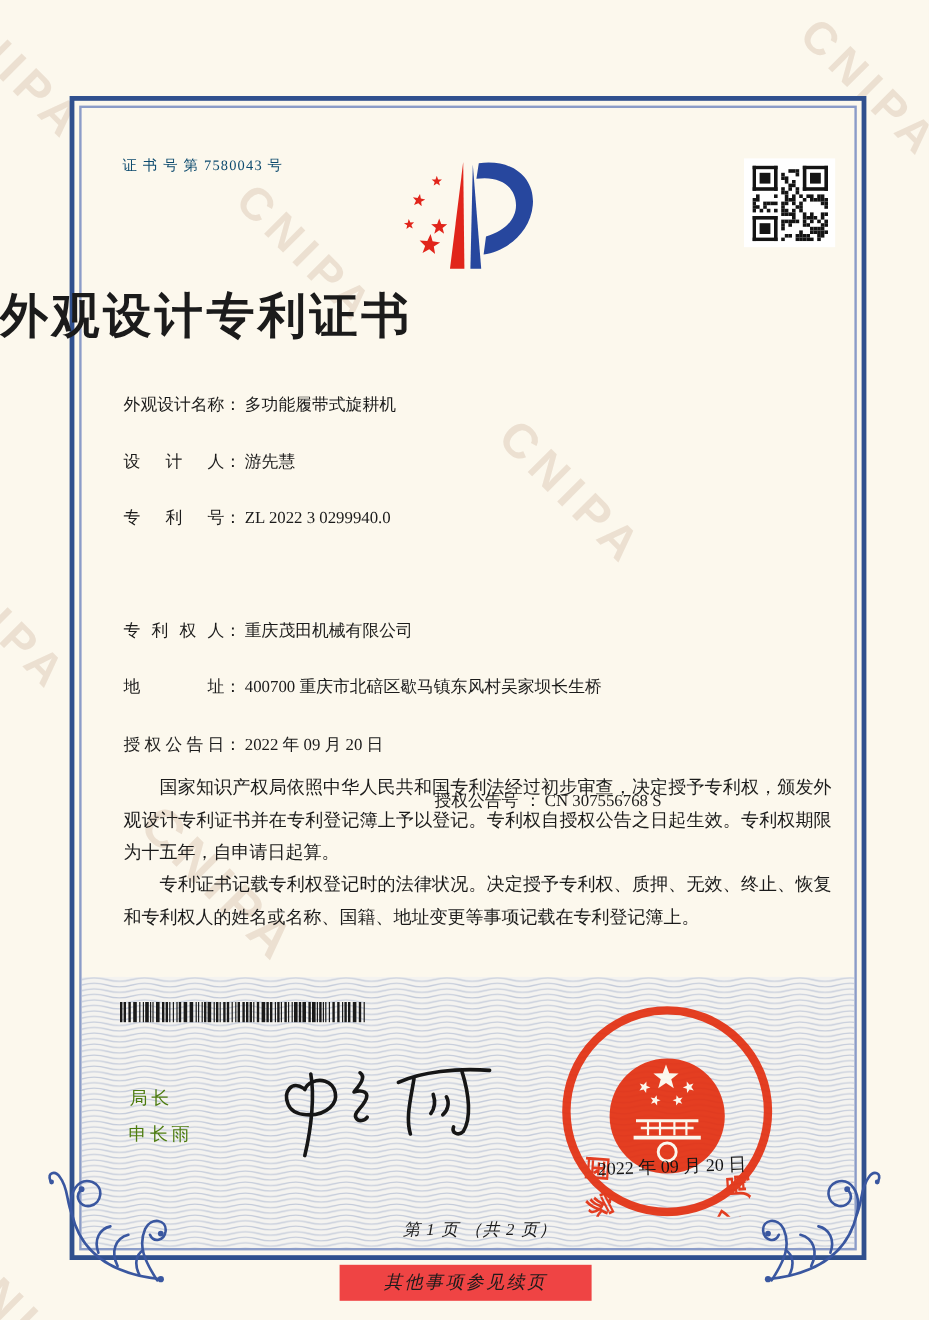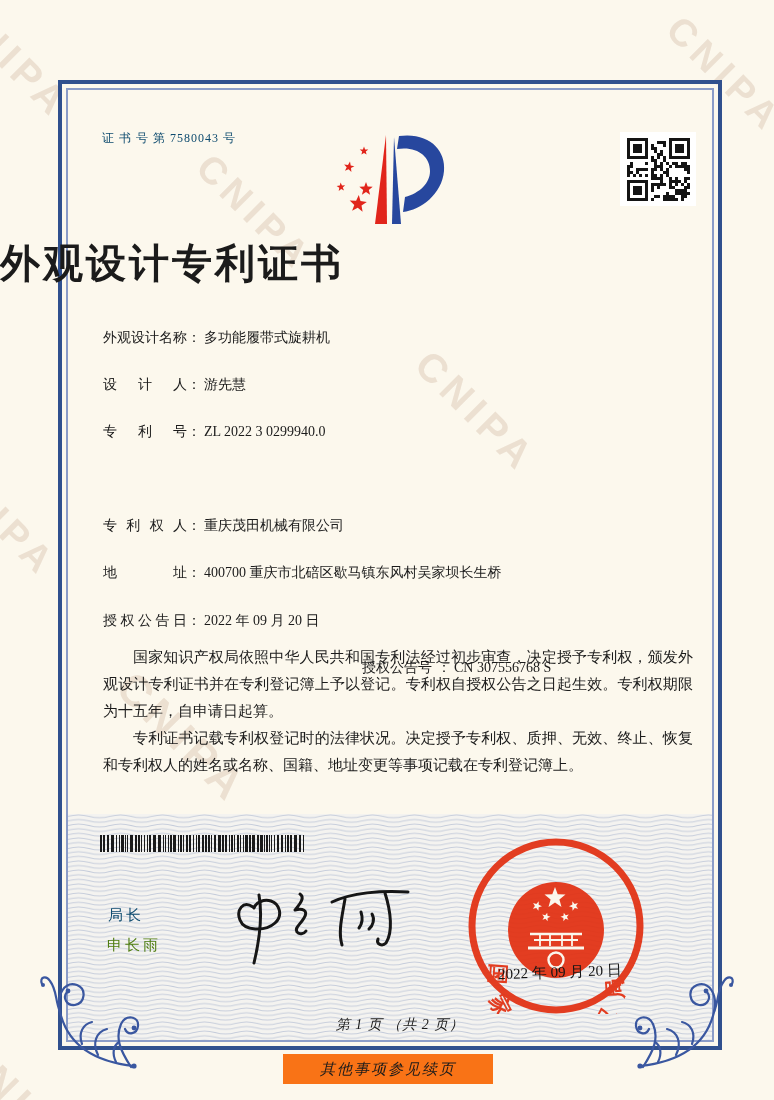--- a/index.html
+++ b/index.html
@@ -31,37 +31,37 @@
   .fpair2{position:absolute;left:259px;top:0;margin-top:47px;}
   .flab2{display:inline-block;width:75px;}
   
   .legal{position:absolute;left:103px;top:644px;width:590px;z-index:3;
       font-size:15px;line-height:27px;text-align:justify;}
   .legal p{margin:0;text-indent:2em;}
   
   .barcode{position:absolute;left:100px;top:835px;z-index:3;}
   
   .director-title{position:absolute;left:108px;top:906px;z-index:3;font-family:"Liberation Sans", sans-serif;
-      font-size:15px;letter-spacing:3px;color:#0c4a6e;}
+      font-size:15px;letter-spacing:3px;color:#4d7c0f;}
   .director-name{position:absolute;left:107px;top:936px;z-index:3;font-family:"Liberation Sans", sans-serif;
       font-size:15px;letter-spacing:3px;color:#4d7c0f;}
   .sig{position:absolute;left:225px;top:862px;z-index:4;}
   
   .seal{position:absolute;left:468px;top:838px;width:176px;height:176px;z-index:3;}
   .seal-date{position:absolute;left:488px;top:963px;width:144px;z-index:4;text-align:center;
       font-size:15px;color:#151515;transform:rotate(-2deg);white-space:nowrap;}
   
   .flourish{position:absolute;z-index:2;}
   .fl-left{left:36px;top:950px;}
   .fl-right{left:628px;top:950px;transform:scaleX(-1);}
   
   .page-info{position:absolute;left:68px;top:1016px;width:664px;text-align:center;z-index:3;
       font-size:14px;font-style:italic;letter-spacing:1px;}
   .continuation{position:absolute;left:283px;top:1054px;width:210px;height:30px;line-height:30px;z-index:3;
-      background:#f97316;text-align:center;font-size:15px;font-style:italic;letter-spacing:2px;}
+      background:#ef4444;text-align:center;font-size:15px;font-style:italic;letter-spacing:2px;}
 </style>
 </head>
 <body>
 
 <div class="page">
 
   <span class="wm" style="left:-28px;top:-12px;font-size:40px;">CNIPA</span>
   <span class="wm" style="left:218px;top:146px;font-size:38px;">CNIPA</span>
   <span class="wm" style="left:688px;top:8px;font-size:38px;">CNIPA</span>
   <span class="wm" style="left:438px;top:342px;font-size:40px;">CNIPA</span>

